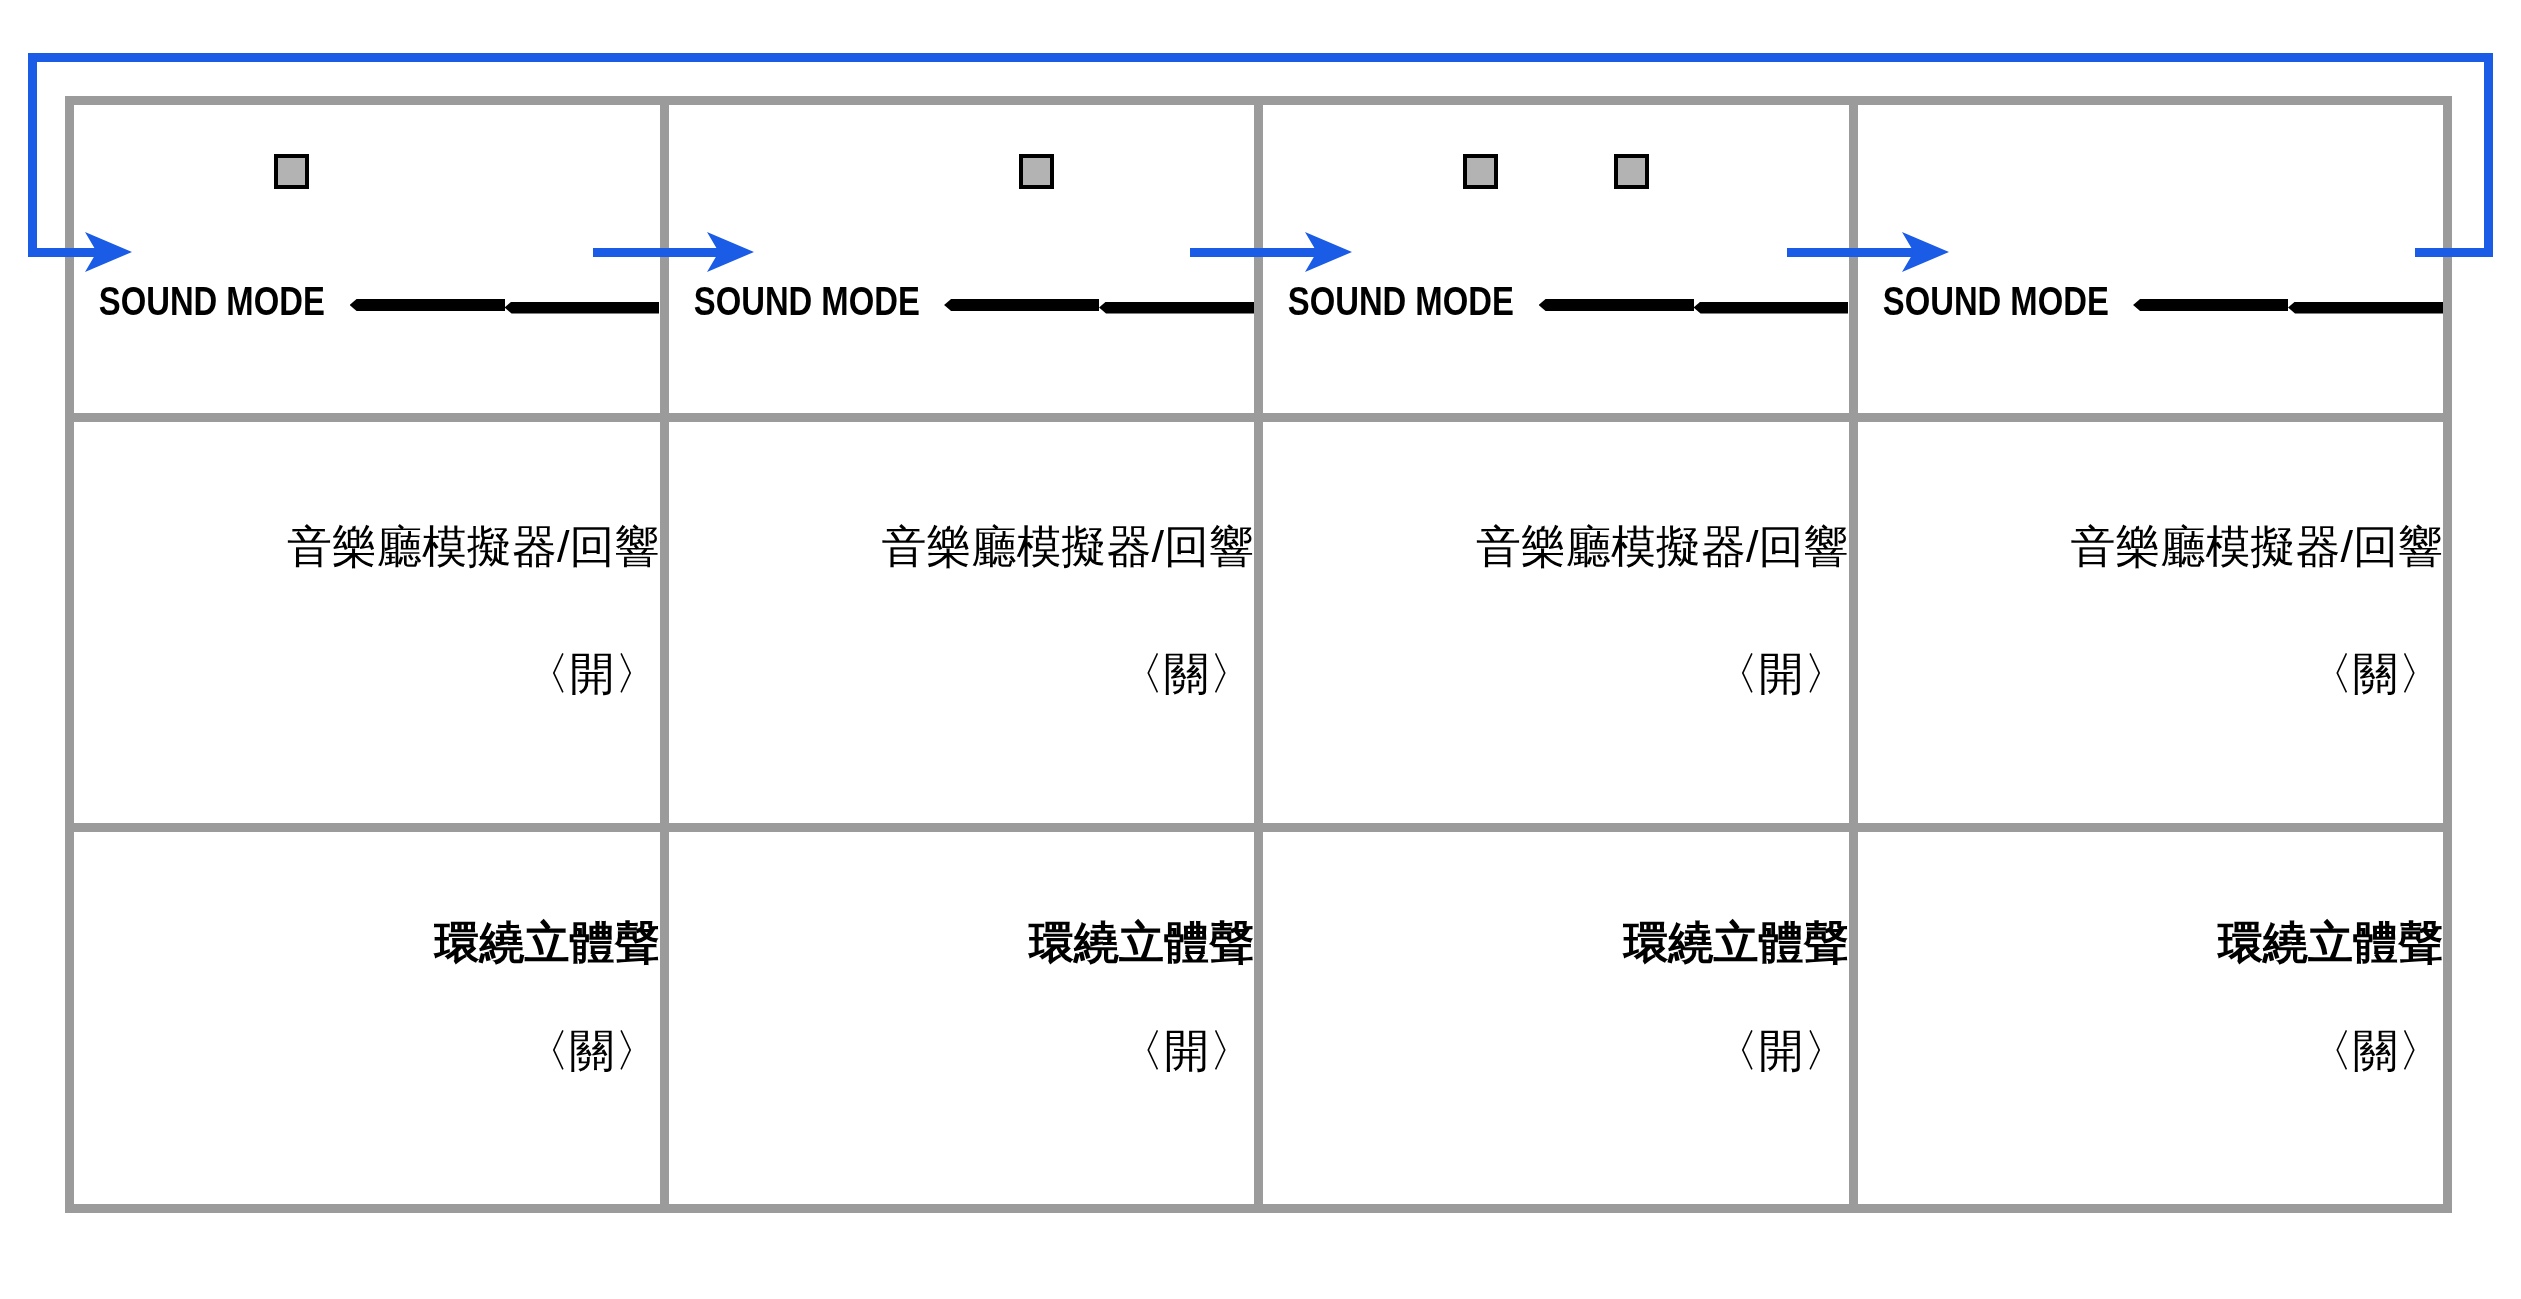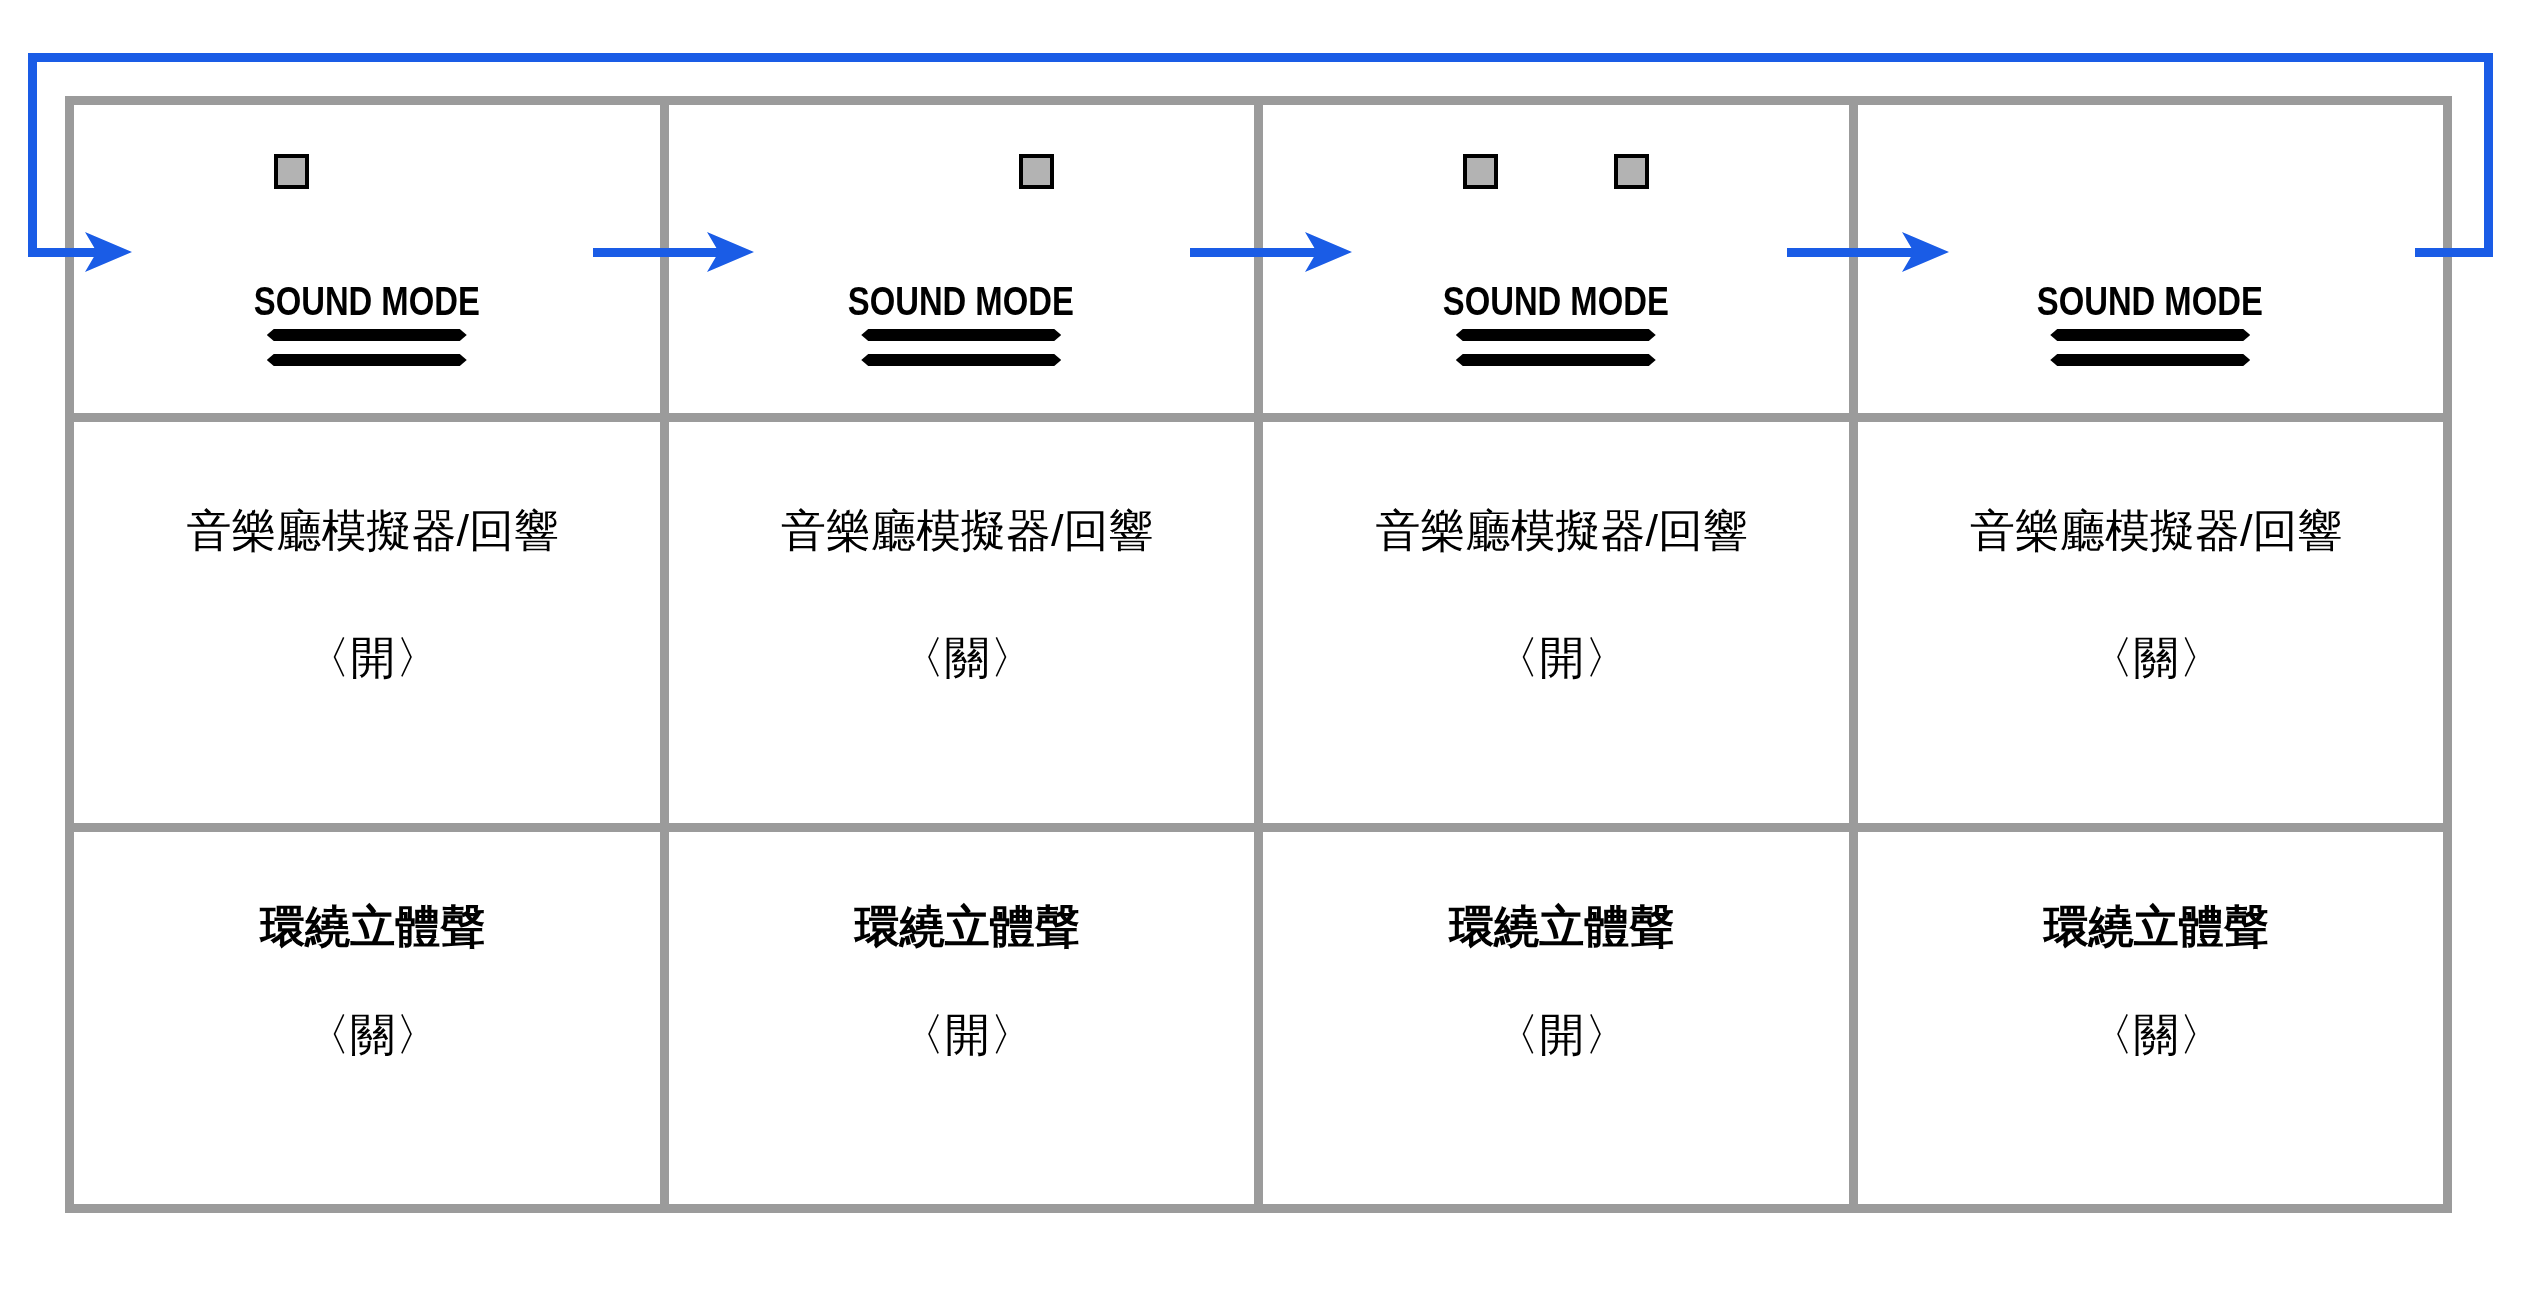--- a/index.html
+++ b/index.html
@@ -36,38 +36,38 @@
     position:absolute;top:49px;width:35px;height:35px;
     background:var(--ind);
     border:4px solid #000;box-sizing:border-box;
   }
   .sq.left{left:calc(50% - 93px);}
   .sq.right{left:calc(50% + 58px);}
 
   
   .btn{
     position:absolute;top:176px;left:0;right:0;
-    display:flex;flex-direction:column;align-items:center;
+    display:flex;align-items:center;
   }
   .btn-label{
     font-weight:700;font-size:40px;line-height:1;
     letter-spacing:0px;white-space:nowrap;
     transform:scaleX(.82);
   }
   .bar{
     width:200px;height:12px;background:#000;
     clip-path:polygon(7px 0,193px 0,200px 50%,193px 100%,7px 100%,0 50%);
   }
   .bar.b1{margin-top:8px;}
   .bar.b2{margin-top:13px;}
 
   
   .line{
-    position:absolute;left:12px;right:0;text-align:center;
-    font-size:45px;line-height:45px;white-space:nowrap;
+    position:absolute;left:12px;right:0;text-align:right;
+    font-size:45px;line-height:45px;white-space:nowrap;margin-top:16px;
   }
   .r2 .lbl{top:86px;} .r2 .st{top:213px;}
   .r3 .lbl{top:72px;font-weight:bold;} .r3 .st{top:180px;}
 
   
   .flow{position:absolute;left:0;top:0;width:100%;height:100%;z-index:2;pointer-events:none;}
   .seg{position:absolute;background:var(--blue);}
   .head{
     position:absolute;width:47px;height:40px;background:var(--blue);
     clip-path:polygon(0 0,100% 50%,0 100%,25% 50%);

